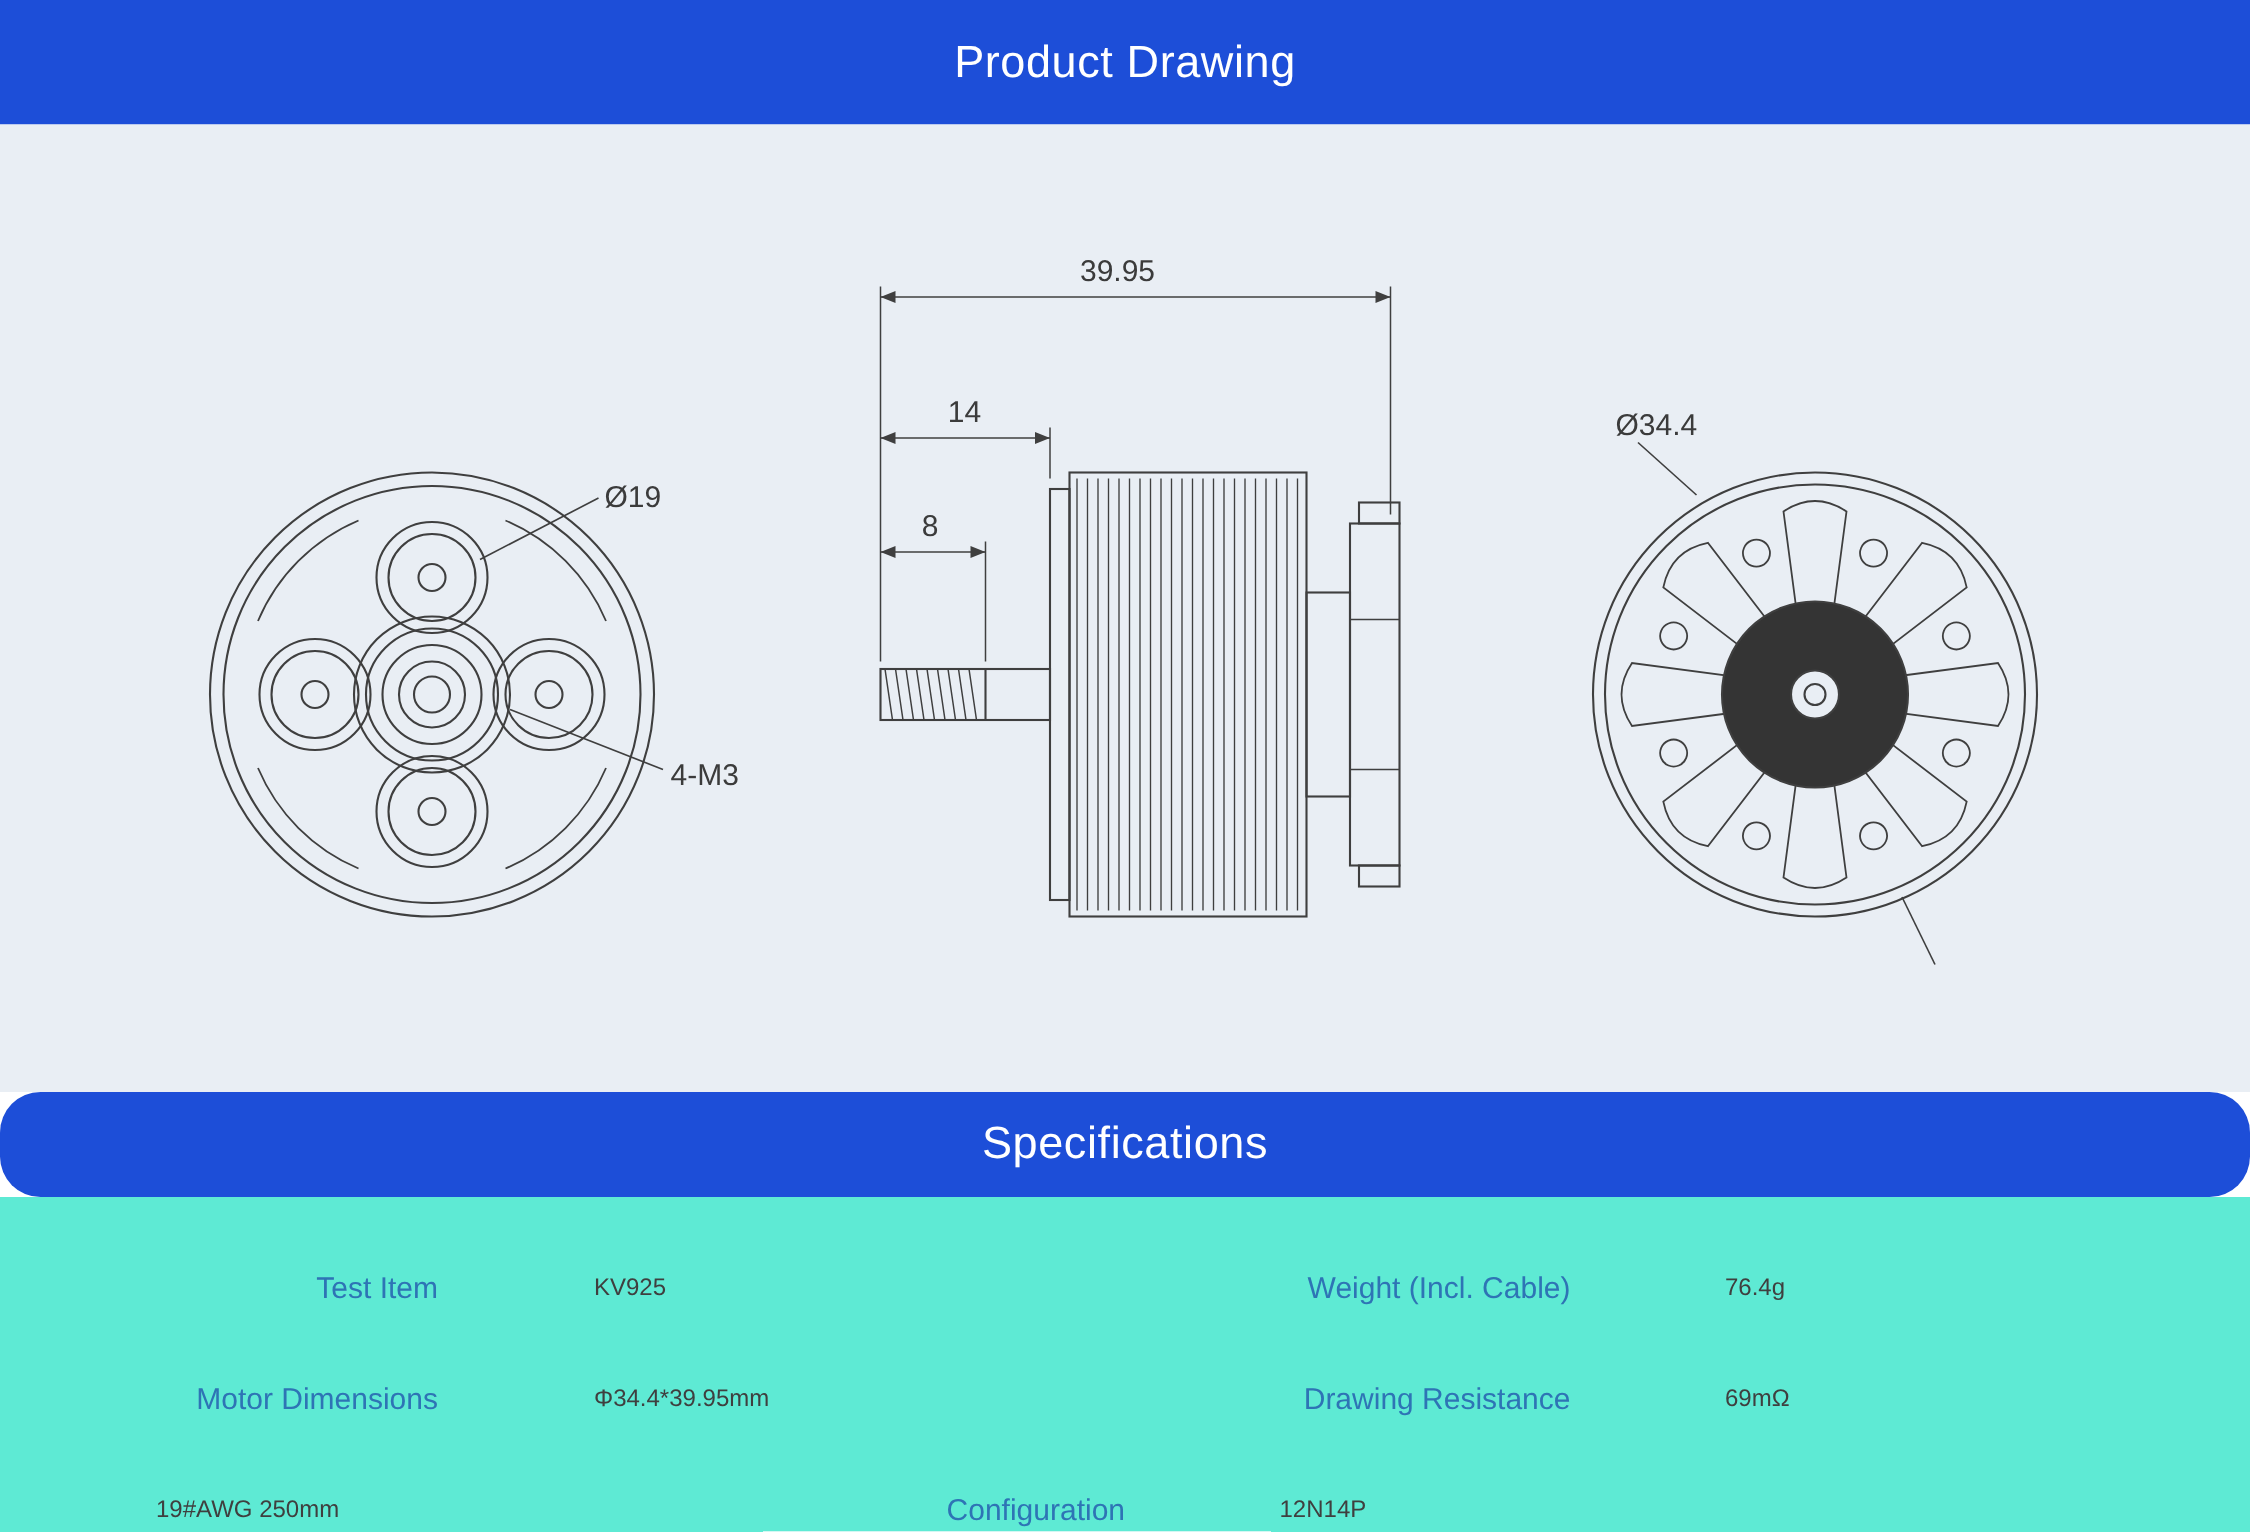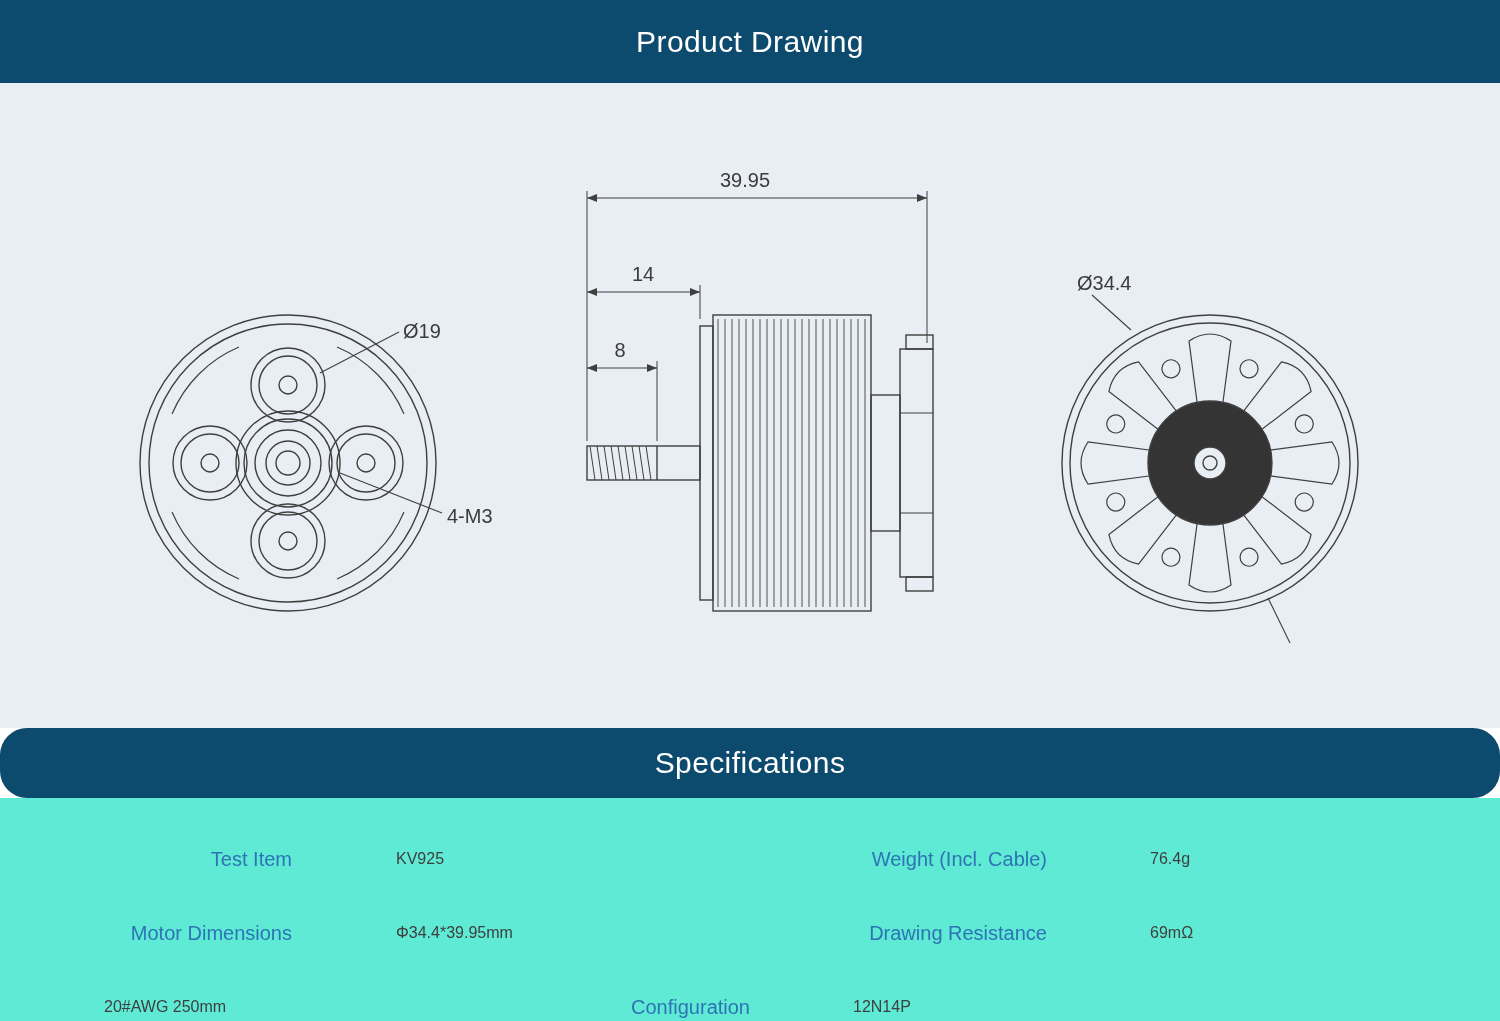--- a/index.html
+++ b/index.html
@@ -1,20 +1,20 @@
 <!DOCTYPE html>
 <html><head>
 <meta charset="utf-8">
 <style>
   * { margin:0; padding:0; box-sizing:border-box; }
   html, body { width:1500px; height:1021px; overflow:hidden; background:#ffffff;
                font-family:"Liberation Sans", sans-serif; }
   .page { width:1500px; height:1021px; display:flex; flex-direction:column; overflow:hidden; }
 
-  .band { background:#0c4a6e; color:#ffffff; display:flex; align-items:center;
+  .band { background:#1d4ed8; color:#ffffff; display:flex; align-items:center;
           justify-content:center; flex:0 0 auto; }
   .band-top { height:83px; }
   .band-mid { height:70px;border-radius:27px; }
   .band-title { font-size:30px; font-weight:400; letter-spacing:0.4px; }
 
   .drawing-area { height:645px; background:#e9eef4; flex:0 0 auto; position:relative; }
   .drawing-area svg { display:block; }
   svg text { font-family:"Liberation Sans", sans-serif; font-size:20px; fill:#3b3b3b; stroke:none; }
 
   .specs { background:#5eead4; flex:1 1 auto; padding-top:24px; overflow:hidden; }
@@ -164,19 +164,19 @@
       <div class="spec-label">Weight (Incl. Cable)</div>
       <div class="spec-value v-right">76.4g</div>
     </div>
     <div class="spec-row">
       <div class="spec-label">Motor Dimensions</div>
       <div class="spec-value v-left">Φ34.4*39.95mm</div>
       <div class="spec-label">Drawing Resistance</div>
       <div class="spec-value v-right">69mΩ</div>
     </div>
     <div class="spec-row">
-      <div class="spec-value v-left">20#AWG 250mm</div>
+      <div class="spec-value v-left">19#AWG 250mm</div>
       <div class="spec-label">Configuration</div>
       <div class="spec-value v-right">12N14P</div>
     </div>
   </section>
 
 </div>
 
 </body></html>

